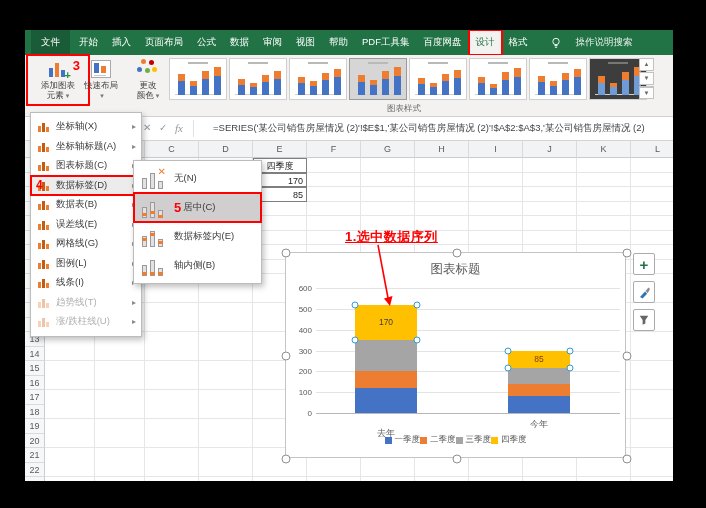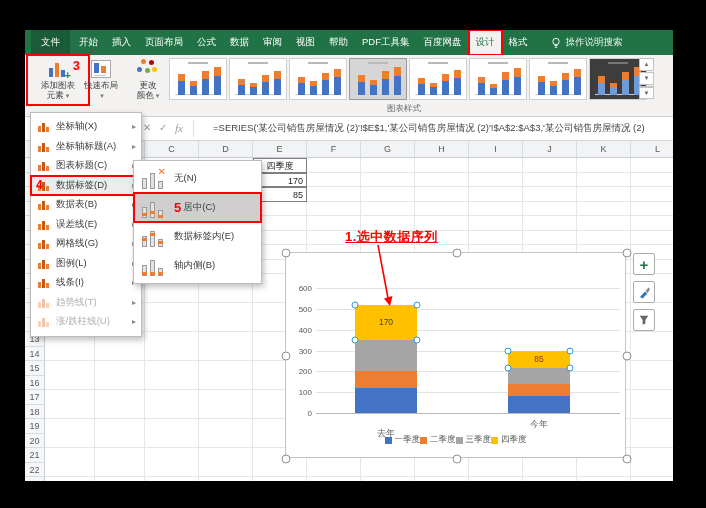--- a/index.html
+++ b/index.html
@@ -7,21 +7,21 @@
   #win{position:absolute;left:25px;top:30px;width:648px;height:451px;background:#fff;overflow:hidden;}
 
   
   #tabbar{position:absolute;left:0;top:0;width:648px;height:25px;background:#217346;
     display:flex;align-items:stretch;color:#fff;font-size:9.5px;white-space:nowrap;}
   .tab{display:flex;align-items:center;padding:12px 7px;position:relative;cursor:pointer;}
   .tab.file{background:#1a5c38;padding:0 10px;margin-right:2px;}
   .tab.active{background:#f3f2f1;color:#217346;}
   .tab.annotated{outline:2px solid #f00;outline-offset:-1px;}
   .tab .num2{position:absolute;left:12px;top:27px;color:#f00;font-weight:bold;font-size:13px;}
-  #search{display:flex;align-items:center;gap:5px;margin-left:16px;color:#eaf3ee;text-align:right;}
+  #search{display:flex;align-items:center;gap:15px;margin-left:16px;color:#eaf3ee;text-align:right;}
 
   
   #ribbon{position:absolute;left:0;top:25px;width:648px;height:62px;background:#f3f2f1;
     border-bottom:1px solid #d2d2d2;box-sizing:border-box;}
   .rbtn{position:absolute;top:2px;height:46px;display:flex;flex-direction:column;align-items:center;
     font-size:8.5px;line-height:10px;color:#444;text-align:center;cursor:pointer;}
   #btn-add{left:4px;width:58px;}
   #btn-add.boxed{outline:2px solid #f00;outline-offset:1px;}
   #btn-add .num3{position:absolute;right:7px;top:4px;color:#f00;font-weight:bold;font-size:13px;z-index:3;}
   #btn-quick{left:57px;width:38px;}
@@ -360,20 +360,21 @@
       <div class="vline" style="left: 423px;"></div>
       <div class="vline" style="left: 477px;"></div>
       <div class="vline" style="left: 531px;"></div>
       <div class="vline" style="left: 585px;"></div>
       <div class="cell" style="left: 208px; top: 0px; width: 54px; text-align: center; padding: 0px 3px; border: 1px solid rgb(127, 127, 127);">四季度</div>
       <div class="cell" style="left: 208px; top: 14.5px; width: 54px; text-align: right; padding: 0px 3px; border: 1px solid rgb(127, 127, 127);">170</div>
       <div class="cell" style="left: 208px; top: 29px; width: 54px; text-align: right; padding: 0px 3px; border: 1px solid rgb(127, 127, 127);">85</div>
     </div>
 
   <div id="chart">
+    <div id="chart-title">图表标题</div>
     <div id="plot">
         <div class="gline axis" style="left: 30px; width: 304px; top: 160px;"></div>
         <div class="ytick" style="left: 4px; top: 160px;">0</div>
         <div class="gline" style="left: 30px; width: 304px; top: 139.167px;"></div>
         <div class="ytick" style="left: 4px; top: 139.167px;">100</div>
         <div class="gline" style="left: 30px; width: 304px; top: 118.333px;"></div>
         <div class="ytick" style="left: 4px; top: 118.333px;">200</div>
         <div class="gline" style="left: 30px; width: 304px; top: 97.5px;"></div>
         <div class="ytick" style="left: 4px; top: 97.5px;">300</div>
         <div class="gline" style="left: 30px; width: 304px; top: 76.6667px;"></div>

